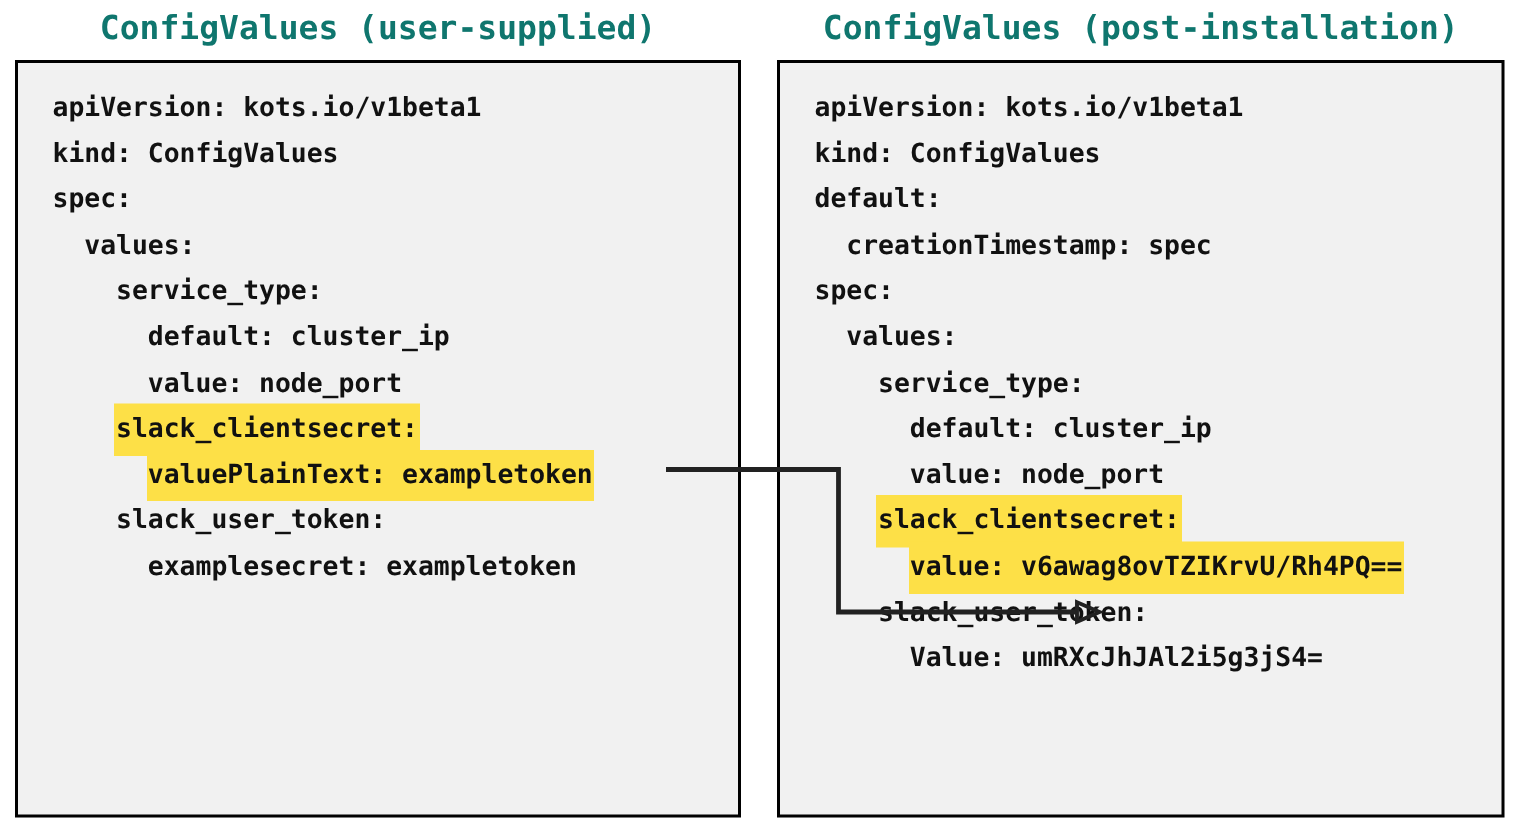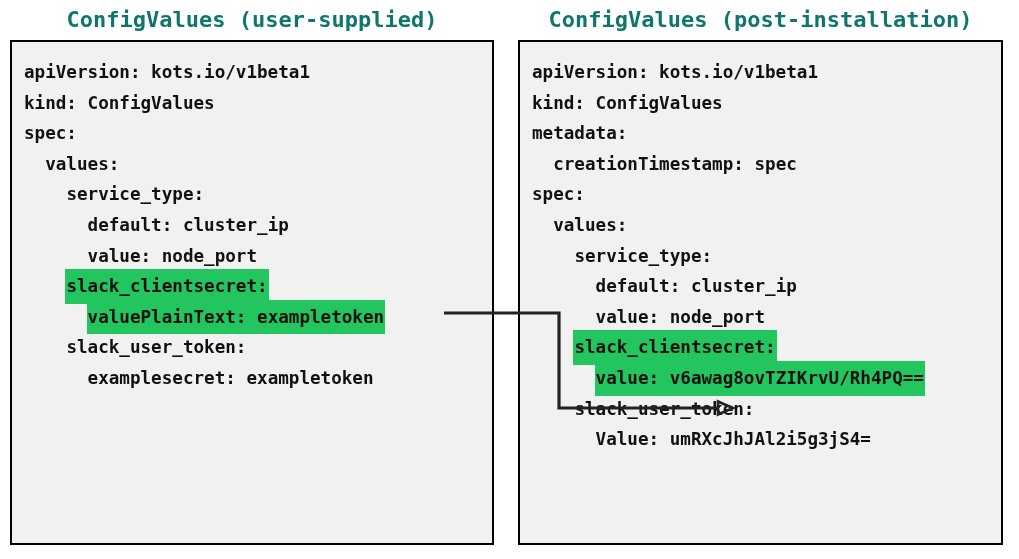--- a/index.html
+++ b/index.html
@@ -48,30 +48,30 @@
     right: 0;
   }
   .code-line {
     height: 30.6px;
     line-height: 30.6px;
     white-space: pre;
     font-family: "DejaVu Sans Mono", "Liberation Mono", monospace;
     font-size: 17.6px;
     font-weight: bold;
     color: #111111;
-    padding-left: 11px;
+    padding-left: 22px;
     letter-spacing: 0px;
   }
   .code-line .seg {
     display: inline-block;
     white-space: pre;
     padding: 2px 1px 2px 1px;
   }
   .code-line.hl .seg {
-    background: #22c55e;
+    background: #fde047;
   }
 
   
   #connector {
     position: absolute;
     left: 0;
     top: 0;
     width: 1019px;
     height: 559px;
     pointer-events: none;
@@ -97,21 +97,21 @@
       <div class="code-line"><span>      </span><span class="seg">examplesecret: exampletoken</span></div>
     </div>
 </div>
 
 <div class="panel-title" id="title-right">ConfigValues (post-installation)</div>
 
 <div class="code-box" id="box-right">
   <div class="code-lines" id="lines-right">
       <div class="code-line"><span></span><span class="seg">apiVersion: kots.io/v1beta1</span></div>
       <div class="code-line"><span></span><span class="seg">kind: ConfigValues</span></div>
-      <div class="code-line"><span></span><span class="seg">metadata:</span></div>
+      <div class="code-line"><span></span><span class="seg">default:</span></div>
       <div class="code-line"><span>  </span><span class="seg">creationTimestamp: spec</span></div>
       <div class="code-line"><span></span><span class="seg">spec:</span></div>
       <div class="code-line"><span>  </span><span class="seg">values:</span></div>
       <div class="code-line"><span>    </span><span class="seg">service_type:</span></div>
       <div class="code-line"><span>      </span><span class="seg">default: cluster_ip</span></div>
       <div class="code-line"><span>      </span><span class="seg">value: node_port</span></div>
       <div class="code-line hl"><span>    </span><span class="seg">slack_clientsecret:</span></div>
       <div class="code-line hl"><span>      </span><span class="seg">value: v6awag8ovTZIKrvU/Rh4PQ==</span></div>
       <div class="code-line"><span>    </span><span class="seg">slack_user_token:</span></div>
       <div class="code-line"><span>      </span><span class="seg">Value: umRXcJhJAl2i5g3jS4=</span></div>

